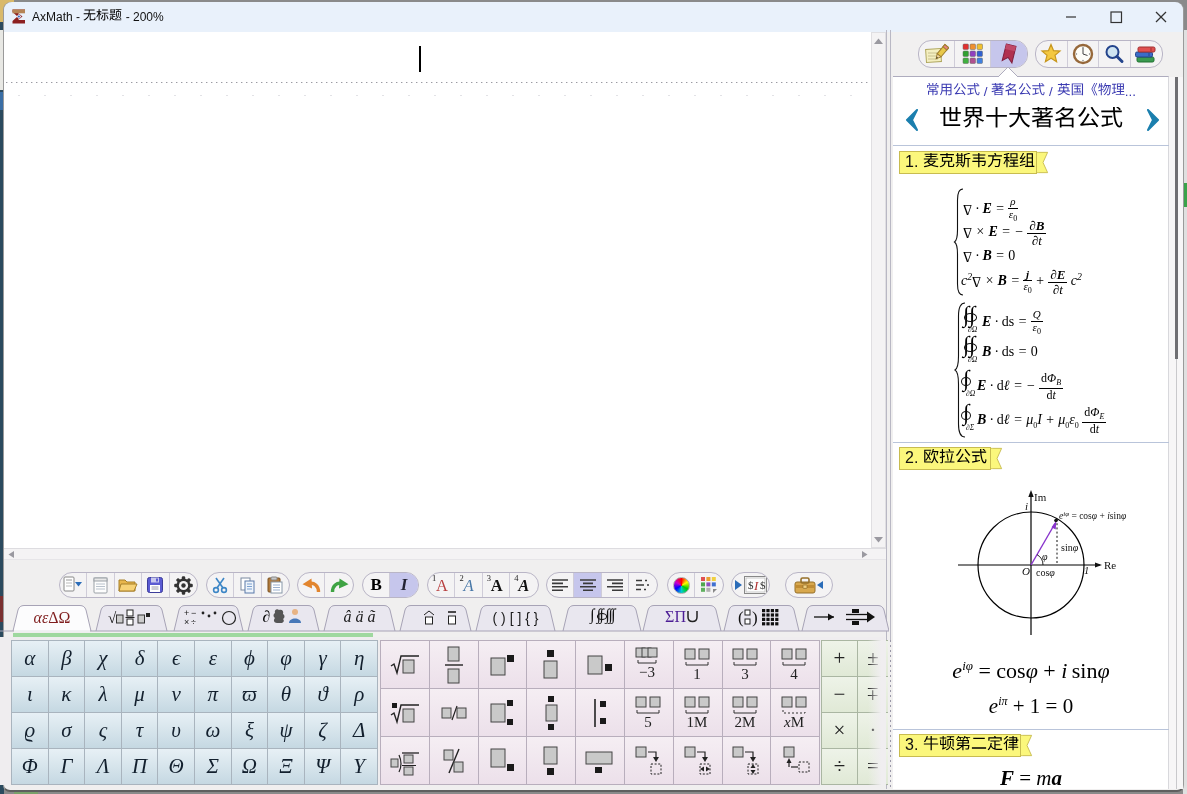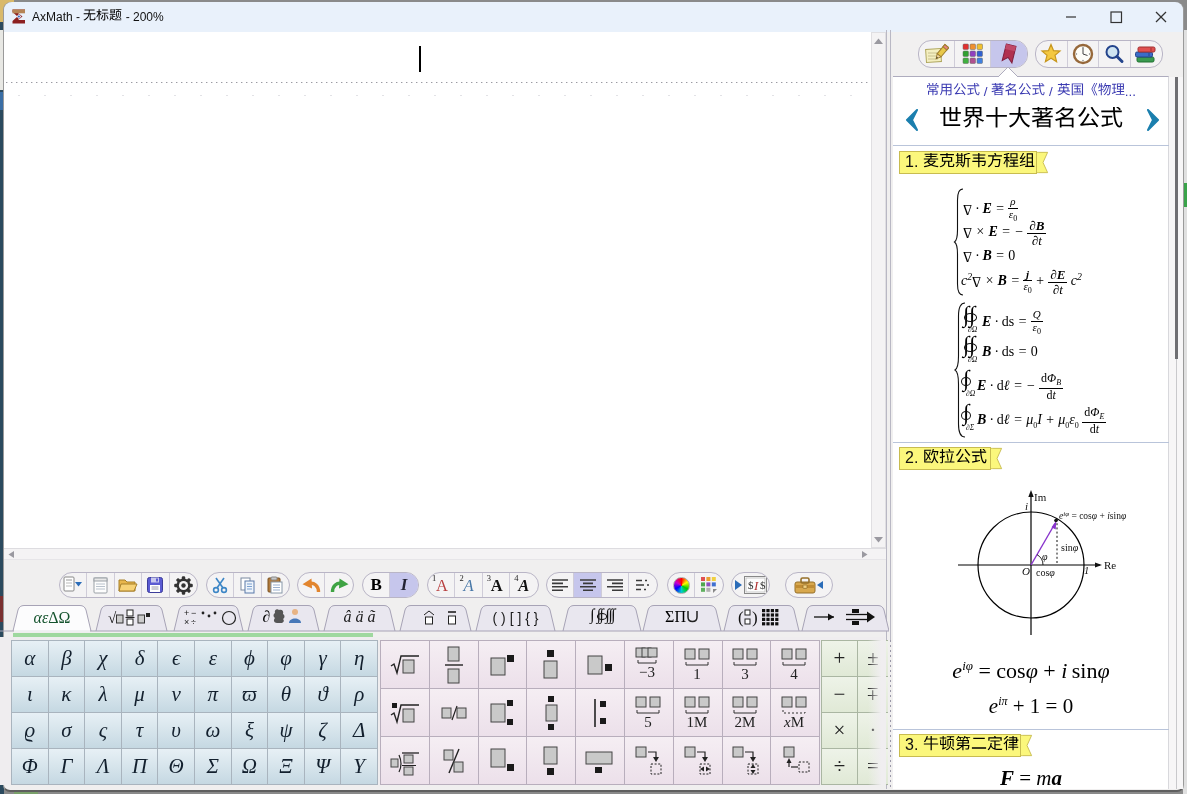--- a/index.html
+++ b/index.html
@@ -529,21 +529,21 @@
     <path d="M324 27 L329 6 Q330.5 1.5 335 1.5 L384 1.5 Q388.5 1.5 390 6 L395 27" fill="#e9e7ef" stroke="#a7a3b6" stroke-width="1"></path>
     <path d="M400 27 L405 6 Q406.5 1.5 411 1.5 L460 1.5 Q464.5 1.5 466 6 L471 27" fill="#e9e7ef" stroke="#a7a3b6" stroke-width="1"></path>
     <path d="M476 27 L481 6 Q482.5 1.5 487 1.5 L544 1.5 Q548.5 1.5 550 6 L555 27" fill="#e9e7ef" stroke="#a7a3b6" stroke-width="1"></path>
     <path d="M563 27 L568 6 Q569.5 1.5 574 1.5 L630 1.5 Q634.5 1.5 636 6 L641 27" fill="#e9e7ef" stroke="#a7a3b6" stroke-width="1"></path>
     <path d="M643 27 L648 6 Q649.5 1.5 654 1.5 L710 1.5 Q714.5 1.5 716 6 L721 27" fill="#e9e7ef" stroke="#a7a3b6" stroke-width="1"></path>
     <path d="M724 27 L729 6 Q730.5 1.5 735 1.5 L788 1.5 Q792.5 1.5 794 6 L799 27" fill="#e9e7ef" stroke="#a7a3b6" stroke-width="1"></path>
     <path d="M802 27 L807 6 Q808.5 1.5 813 1.5 L878 1.5 Q882.5 1.5 884 6 L889 27" fill="#e9e7ef" stroke="#a7a3b6" stroke-width="1"></path>
     <line x1="0" y1="27" x2="889" y2="27" stroke="#a7a3b6"></line>
     <line x1="14" y1="27" x2="90" y2="27" stroke="#fcfcfd" stroke-width="1.6"></line>
   </svg>
-<div class="abs" style="left:13px;top:608px;width:78px;text-align:center;font-size:16px;color:#14532d;line-height:20px"><span class="serif it">αε</span><span class="serif">ΔΩ</span></div>
+<div class="abs" style="left:13px;top:608px;width:78px;text-align:center;font-size:16px;color:#7f1d1d;line-height:20px"><span class="serif it">αε</span><span class="serif">ΔΩ</span></div>
 <svg class="abs" style="left:108px;top:609px" width="52" height="18" viewBox="0 0 52 18">
 <text x="0" y="14" font-size="15" fill="#111" font-family="Liberation Serif,serif">√</text>
 <rect x="8.5" y="6" width="6.5" height="8" fill="#ccc" stroke="#333"></rect>
 <rect x="19" y="1" width="6" height="6" fill="#fff" stroke="#222"></rect>
     <rect x="19" y="10" width="6" height="6" fill="#fff" stroke="#222"></rect>
 <line x1="17.5" y1="8.5" x2="26.5" y2="8.5" stroke="#222"></line>
 <rect x="30" y="6" width="6.5" height="8" fill="#ccc" stroke="#333"></rect>
     <rect x="38" y="4" width="4" height="4" fill="#222"></rect>
 </svg>
 <svg class="abs" style="left:183px;top:608px" width="56" height="19" viewBox="0 0 56 19">
@@ -565,21 +565,21 @@
     </svg></div>
 <div class="abs" style="left:324px;top:607px;width:71px;text-align:center;font-size:16px;color:#1a1a1a;line-height:20px"><span class="serif it">â ä ã</span></div>
 <svg class="abs" style="left:420px;top:609px" width="46" height="17" viewBox="0 0 46 17">
 <path d="M4 6 L9 2 L14 6" fill="none" stroke="#222"></path>
     <rect x="5.5" y="8" width="7" height="7" fill="#fff" stroke="#222"></rect>
 <line x1="28" y1="3" x2="36" y2="3" stroke="#222" stroke-width="1.6"></line>
     <rect x="28.5" y="7" width="7" height="8" fill="#fff" stroke="#222"></rect>
 </svg>
 <div class="abs" style="left:476px;top:608px;width:79px;text-align:center;font-size:14px;color:#1a1a1a;line-height:20px">( ) [ ] { }</div>
 <div class="abs" style="left:563px;top:606px;width:78px;text-align:center;font-family:'Liberation Serif',serif;font-size:16px;color:#111;font-style:italic">∫<span style="position:relative;display:inline-block;margin-left:2px;letter-spacing:-1.5px">∫∫<span style="position:absolute;left:0.5px;top:7px;width:10px;height:6.5px;border:1px solid #111;border-radius:50%"></span></span><span style="letter-spacing:-1.5px;margin-left:3px">∫∫∫</span></div>
-<div class="abs" style="left:643px;top:607px;width:78px;text-align:center;font-size:16px;color:#000000;line-height:20px"><span class="serif">ΣΠ</span><svg width="13" height="13" viewBox="0 0 13 13" style="vertical-align:-1px">
+<div class="abs" style="left:643px;top:607px;width:78px;text-align:center;font-size:16px;color:#4c1d95;line-height:20px"><span class="serif">ΣΠ</span><svg width="13" height="13" viewBox="0 0 13 13" style="vertical-align:-1px">
       <path d="M2 1 L2 7 Q2 11.5 6.5 11.5 Q11 11.5 11 7 L11 1" fill="none" stroke="#222" stroke-width="1.5"></path>
     </svg></div>
 <svg class="abs" style="left:738px;top:607px" width="52" height="20" viewBox="0 0 52 20">
 <text x="0" y="16" font-size="17" font-family="Liberation Serif,serif" fill="#111">(</text>
 <rect x="7" y="3" width="5" height="5" fill="#fff" stroke="#222"></rect>
     <rect x="7" y="12" width="5" height="5" fill="#fff" stroke="#222"></rect>
 <text x="14" y="16" font-size="17" font-family="Liberation Serif,serif" fill="#111">)</text>
 </svg>
 <svg class="abs" style="left:738px;top:606px" width="52" height="21" viewBox="0 0 52 21">
     <rect x="24.0" y="3.0" width="3.2" height="3.2" fill="#111"></rect>

